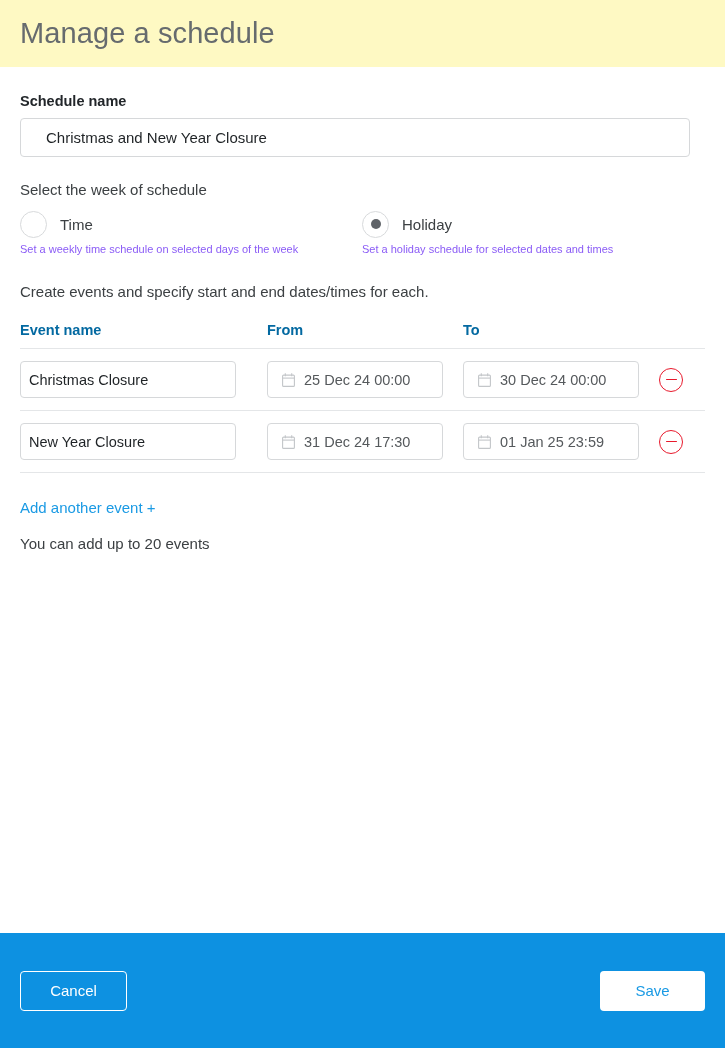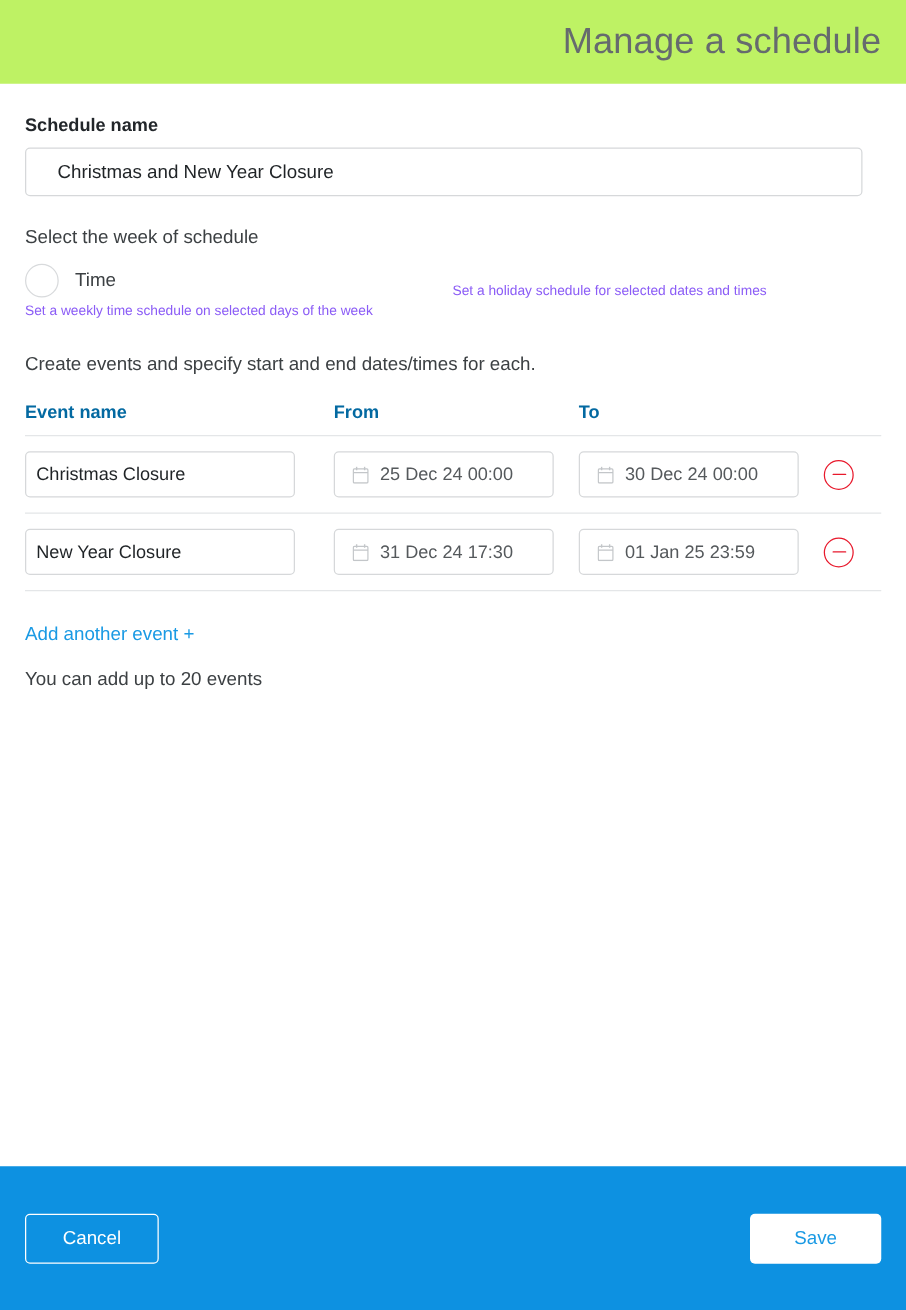--- a/index.html
+++ b/index.html
@@ -13,25 +13,24 @@
     background: #ffffff;
     font-family: "Liberation Sans", sans-serif;
     color: #333333;
     overflow: hidden;
     position: relative;
   }
 
   
   .page-header {
     height: 67px;
-    background: #bef264;
+    background: #fef9c3;
     display: flex;
     align-items: center;
     padding: 16px 20px;
-    justify-content: flex-end;
   }
   .page-title {
     font-size: 29px;
     font-weight: 400;
     color: #666b6e;
     letter-spacing: 0.1px;
   }
 
   
   .content {
@@ -63,21 +62,20 @@
   .section-label {
     font-size: 15px;
     color: #3c4043;
     margin-top: 24px;
     margin-bottom: 10px;
   }
 
   
   .radio-row {
     display: flex;
-    align-items: center;
   }
   .radio-col {
     width: 342px;
   }
   .radio-option {
     display: flex;
     align-items: center;
     gap: 13px;
     height: 32px;
   }
@@ -261,20 +259,26 @@
       <div class="radio-option">
         <span class="radio-mark">
           
         </span>
         <span class="radio-text">Time</span>
       </div>
       <div class="radio-desc">Set a weekly time schedule on selected days of the week</div>
     </div>
 
     <div class="radio-col">
+      <div class="radio-option">
+        <span class="radio-mark selected">
+          <span class="dot"></span>
+        </span>
+        <span class="radio-text">Holiday</span>
+      </div>
       <div class="radio-desc">Set a holiday schedule for selected dates and times</div>
     </div>
 
   </div>
 
   <div class="intro-text">Create events and specify start and end dates/times for each.</div>
 
   
   <div class="events-table">
 

